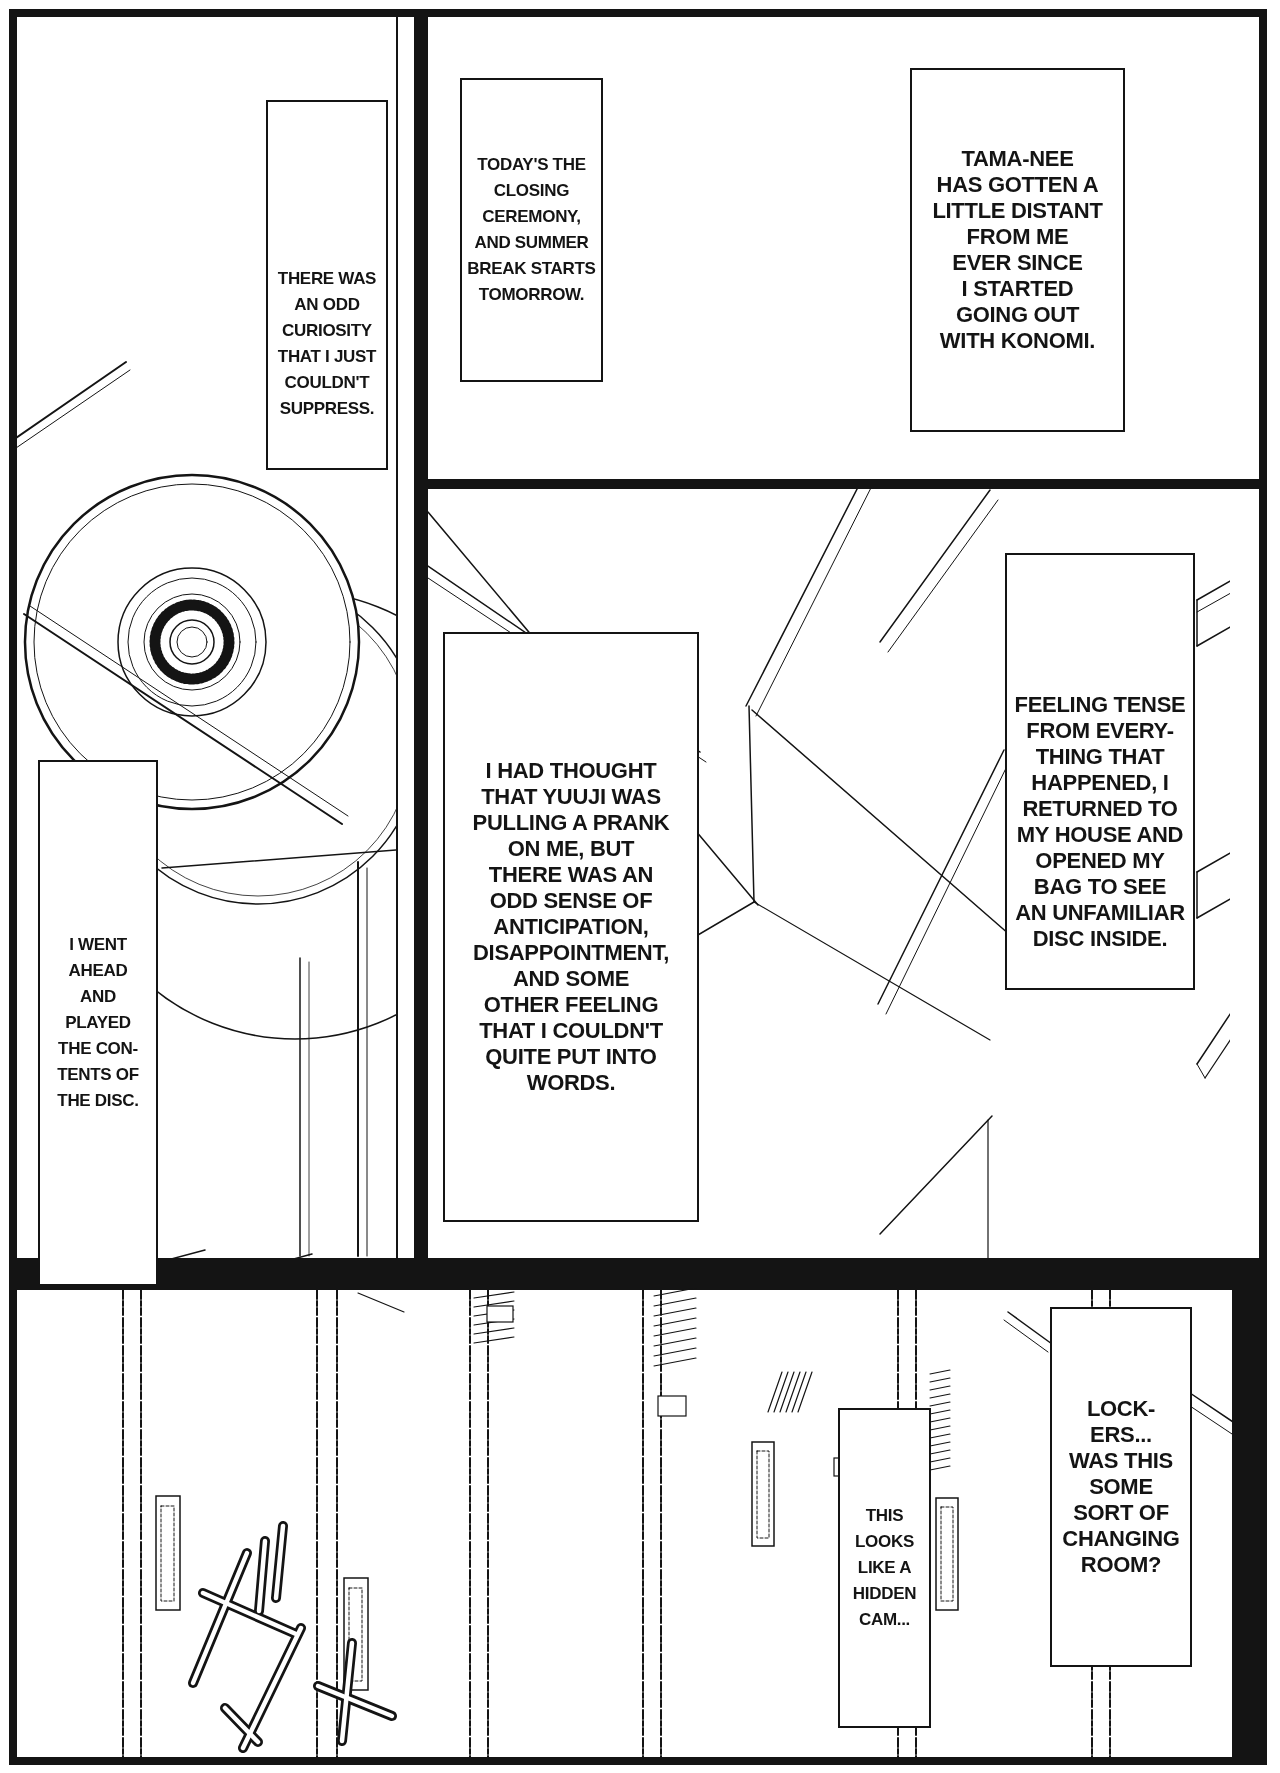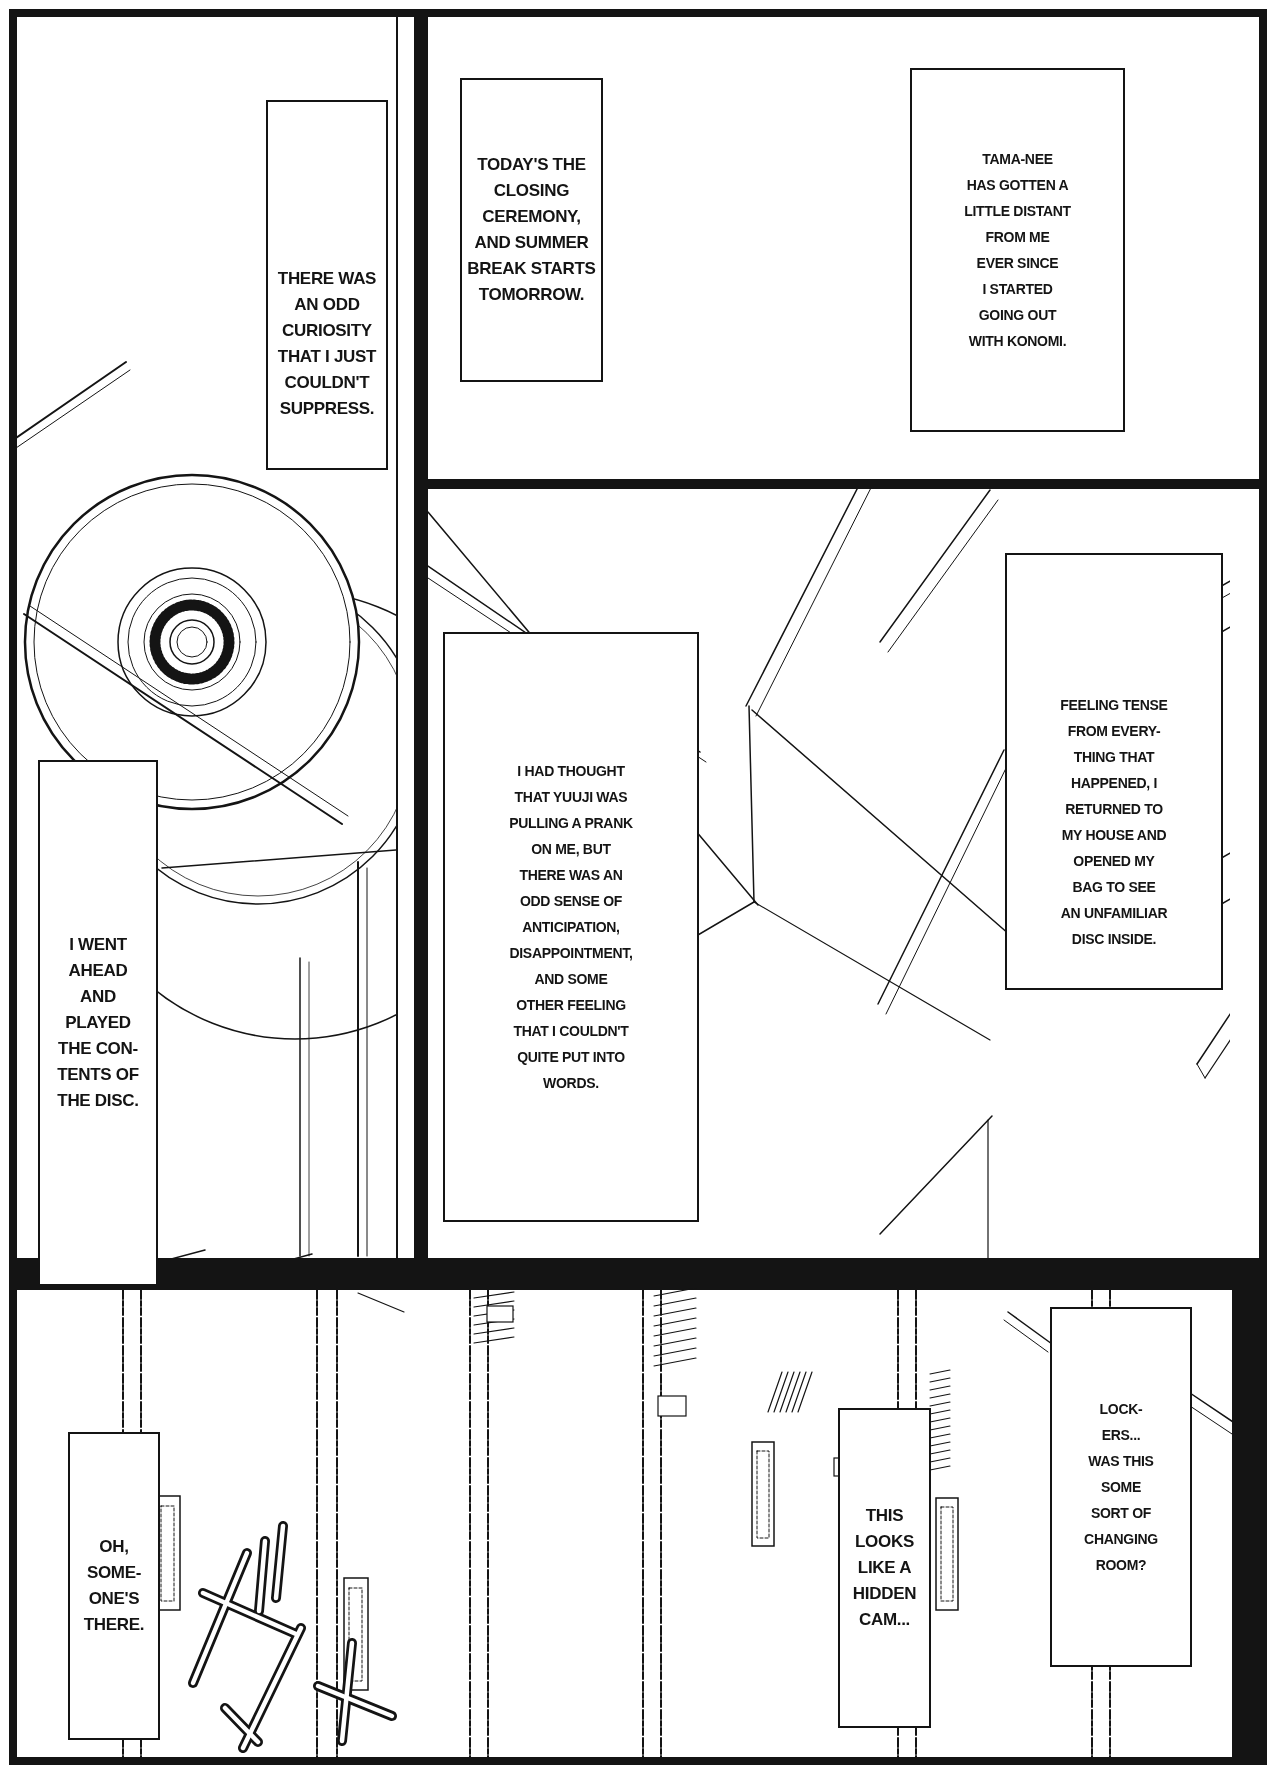--- a/index.html
+++ b/index.html
@@ -3,21 +3,21 @@
 <meta charset="utf-8">
 <style>
   html,body{margin:0;padding:0;background:#ffffff;}
   #page{position:relative;width:1280px;height:1773px;background:#ffffff;overflow:hidden;
         font-family:"Liberation Sans",sans-serif;color:#141414;}
   #art{position:absolute;left:0;top:0;z-index:1;}
   .tbox{position:absolute;z-index:5;background:#ffffff;border:2px solid #141414;
         display:flex;align-items:center;justify-content:center;text-align:center;
         font-weight:700;font-size:17px;line-height:26px;letter-spacing:-0.3px;
         white-space:pre-line;color:#141414;box-sizing:border-box;}
-  .tbox.big{font-size:14px;}
+  .tbox.big{font-size:22px;}
 </style>
 </head>
 <body>
 
 <div id="page">
 
   <svg id="art" width="1280" height="1773" viewBox="0 0 1280 1773">
     <defs>
       <clipPath id="p1">
           <rect x="16" y="16" width="380" height="1242"></rect>
@@ -233,35 +233,31 @@
 THERE WAS AN
 ODD SENSE OF
 ANTICIPATION,
 DISAPPOINTMENT,
 AND SOME
 OTHER FEELING
 THAT I COULDN'T
 QUITE PUT INTO
 WORDS.</div>
 
-  <div class="tbox big" style="left:1005px;top:553px;width:218px;height:437px;padding-top:100px;">FEELING TENSE
+  <div class="tbox big" style="left:1005px;top:553px;width:190px;height:437px;padding-top:100px;">FEELING TENSE
 FROM EVERY-
 THING THAT
 HAPPENED, I
 RETURNED TO
 MY HOUSE AND
 OPENED MY
 BAG TO SEE
 AN UNFAMILIAR
 DISC INSIDE.</div>
 
-  <div class="tbox" style="left:68px;top:1432px;width:92px;height:308px;">OH,
-SOME-
-ONE'S
-THERE.</div>
 
   <div class="tbox" style="left:838px;top:1408px;width:93px;height:320px;">THIS
 LOOKS
 LIKE A
 HIDDEN
 CAM...</div>
 
   <div class="tbox big" style="left:1050px;top:1307px;width:142px;height:360px;">LOCK-
 ERS...
 WAS THIS

